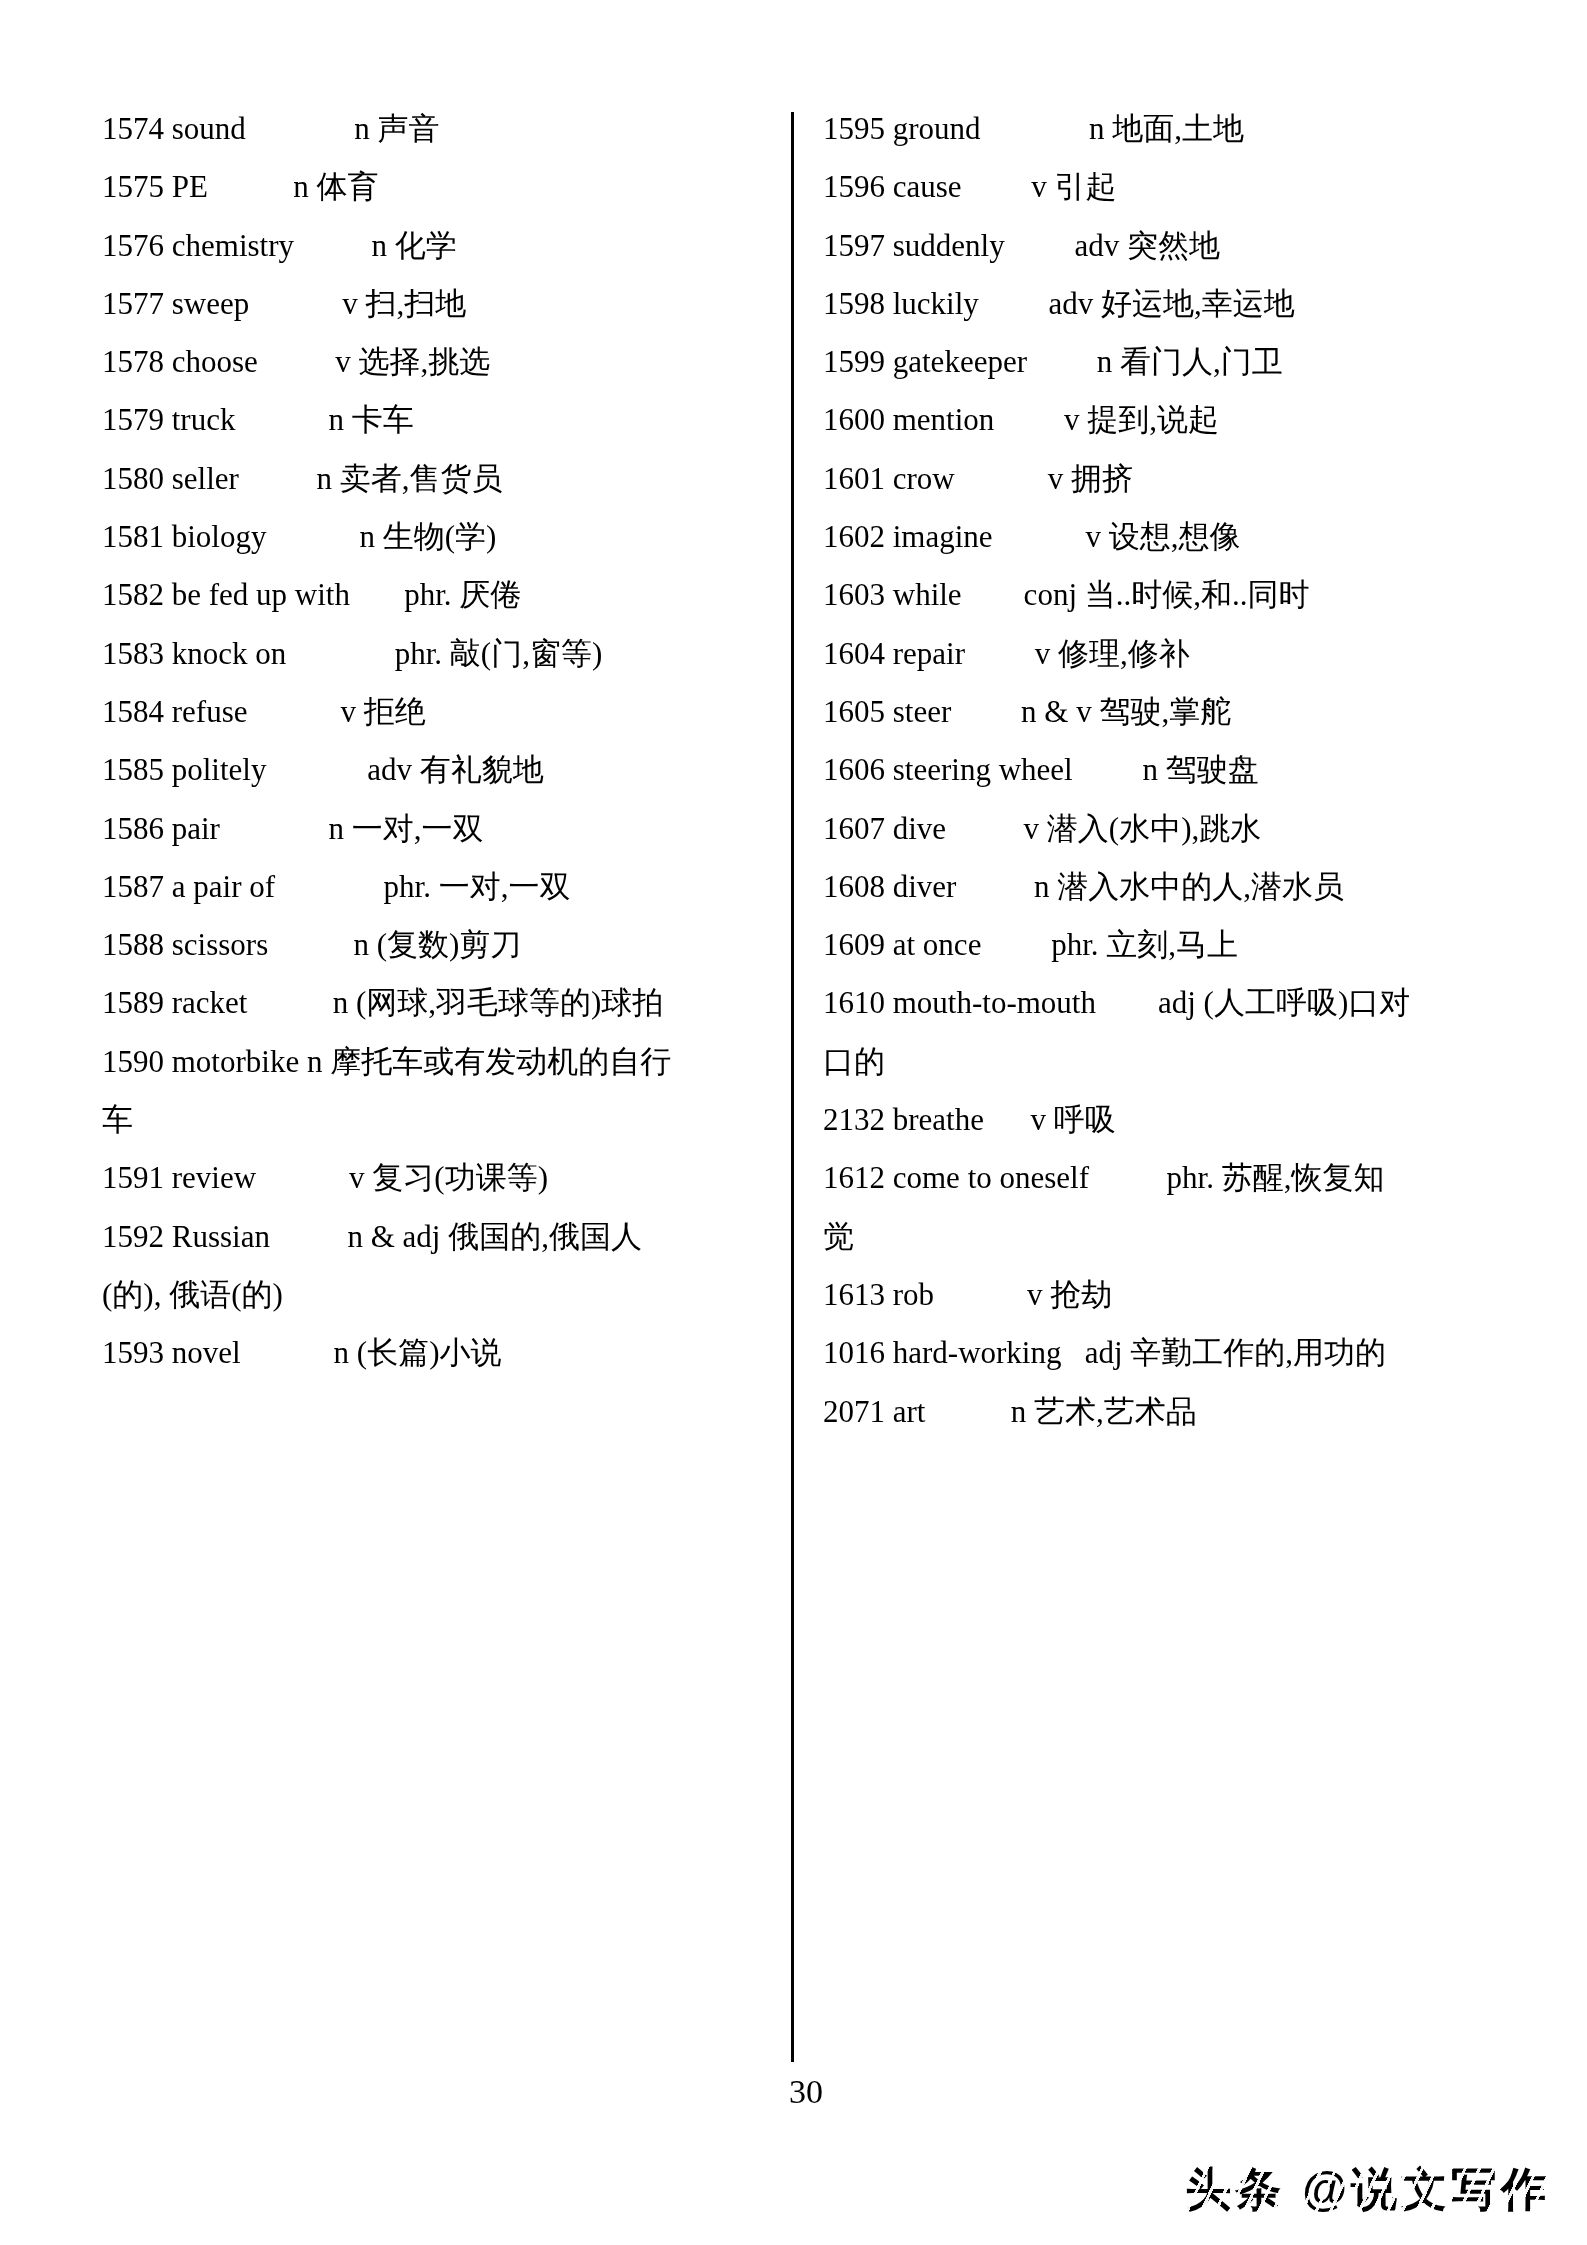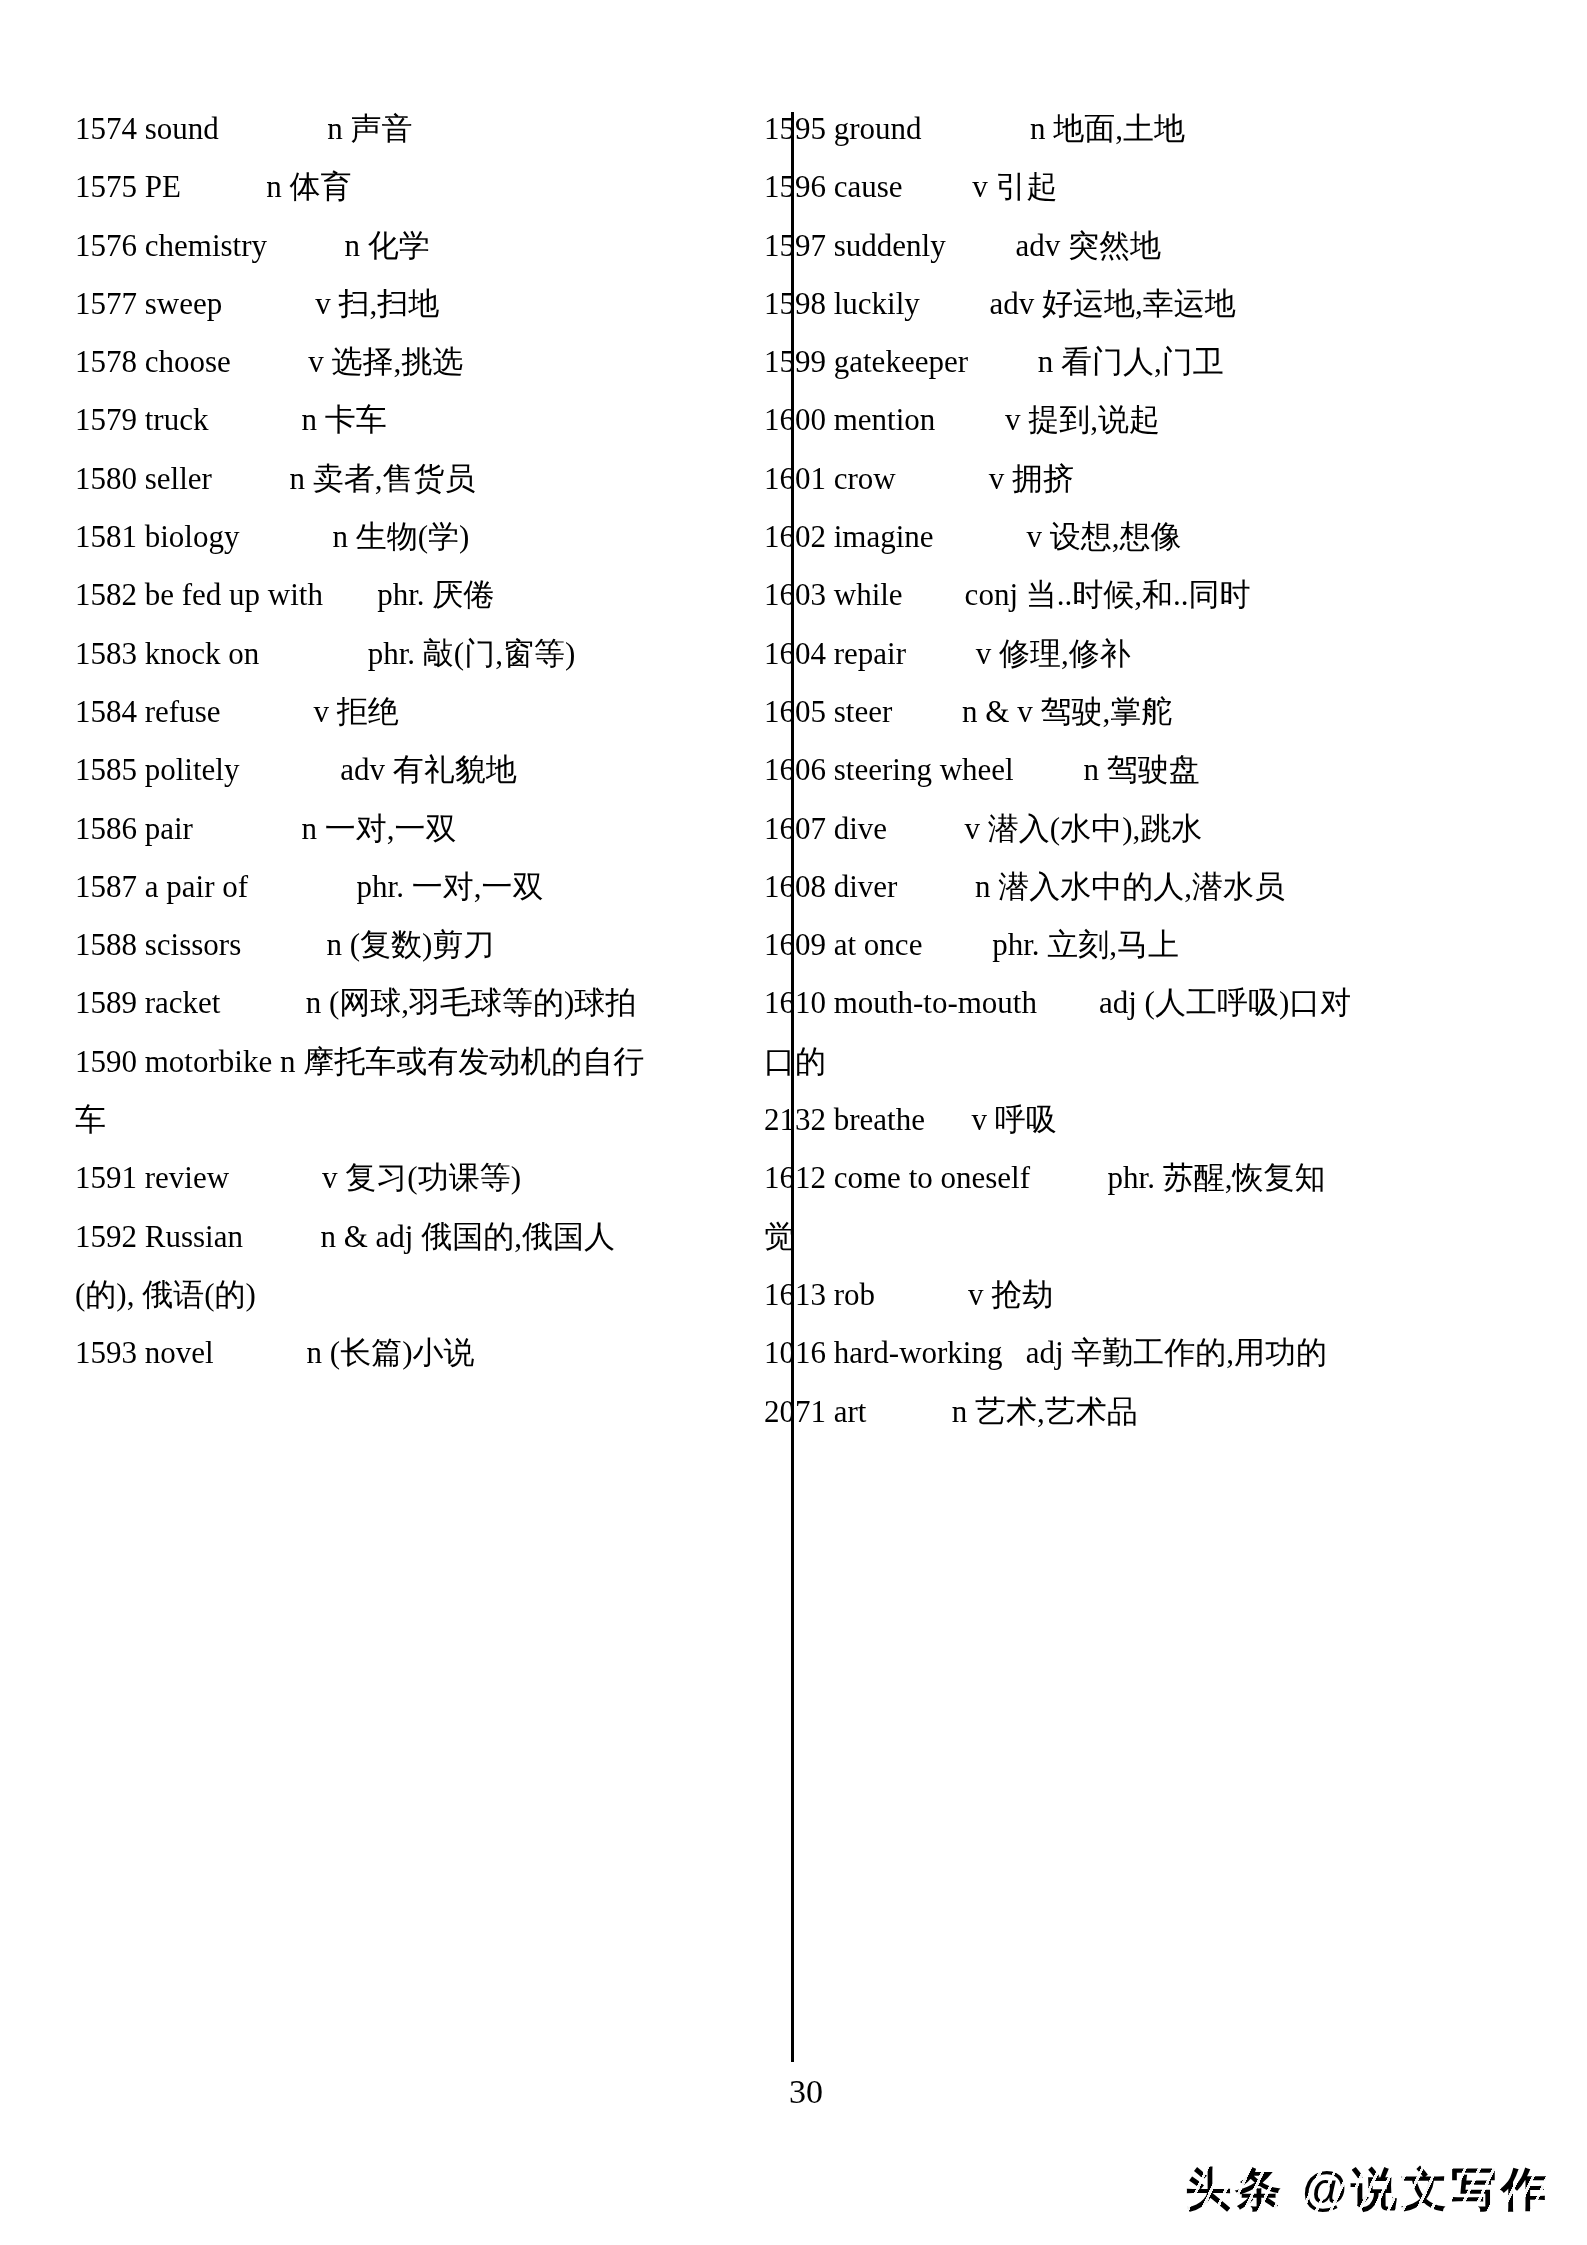--- a/index.html
+++ b/index.html
@@ -29,23 +29,24 @@
     background: #000;
   }
   .column {
     position: absolute;
     top: 100px;
     font-size: 31px;
     line-height: 58.3px;
     white-space: pre-wrap;
     text-align: justify;
     word-break: normal;
+    margin-left: 27px;
   }
   .col-left  { left: 75px;  width: 700px; }
-  .col-right { left: 764px; width: 700px; }
+  .col-right { left: 796px; width: 700px; }
   .entry { display: block; }
   .page-number {
     position: absolute;
     left: 763px;
     top: 2072px;
     width: 60px;
     text-align: right;
     font-size: 34px;
     line-height: 40px;
   }

